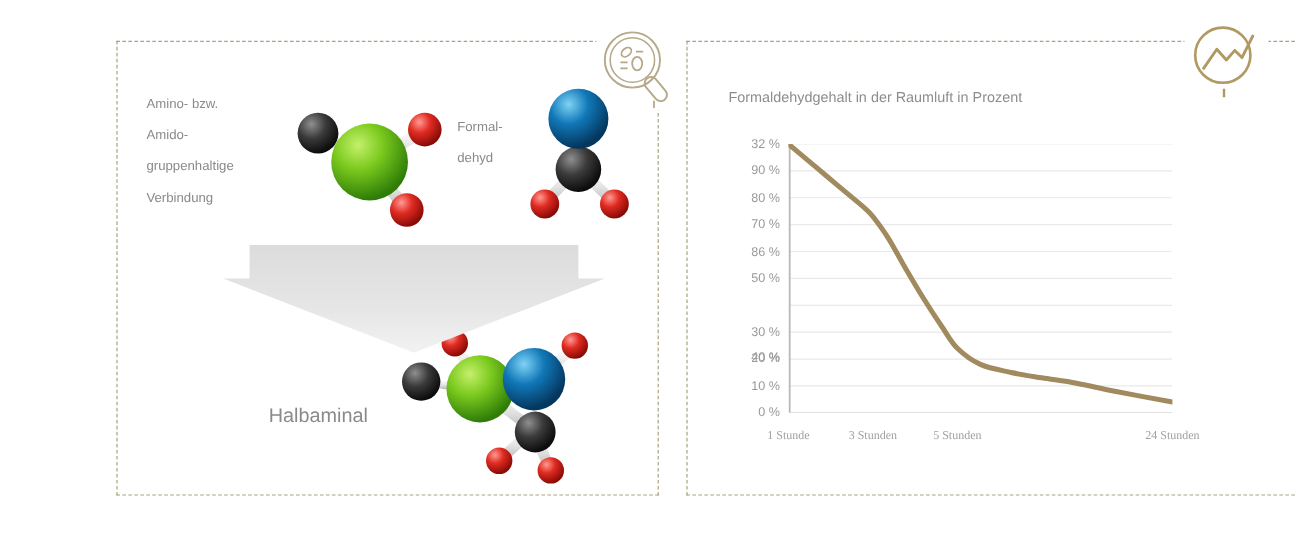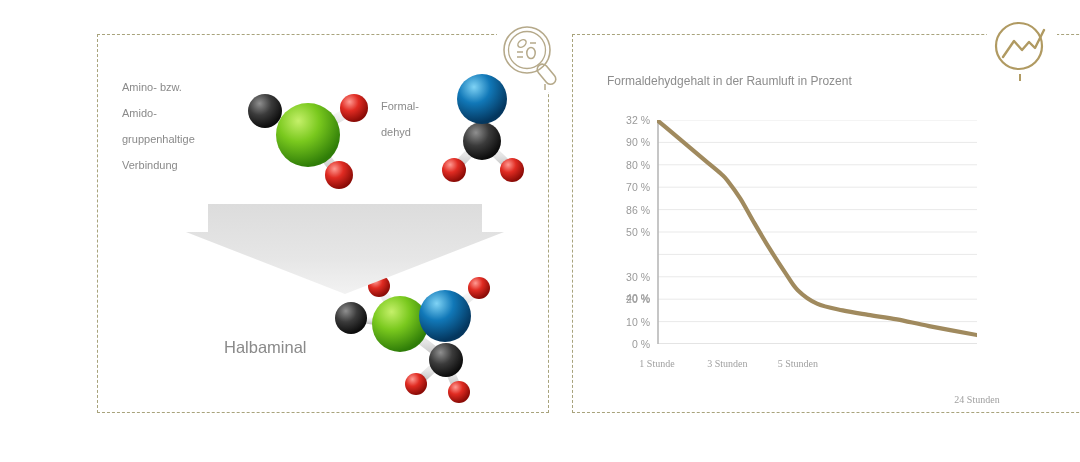--- a/index.html
+++ b/index.html
@@ -277,15 +277,15 @@
           <line x1="1" x2="320" y1="224" y2="224" stroke="#c9c9c9" stroke-width="1"></line>
         </g>
       <line id="y-axis-line" x1="1" y1="0" x2="1" y2="224" stroke="#b8b8b8" stroke-width="1.6"></line>
       <path id="data-line" fill="none" stroke="#a08a5e" stroke-width="4.2" stroke-linecap="round" stroke-linejoin="round" d="M0.00,0.00 C2.67,2.24 10.67,8.96 16.00,13.44 C21.33,17.92 26.67,22.40 32.00,26.88 C37.33,31.36 42.67,35.84 48.00,40.32 C53.33,44.80 60.27,50.40 64.00,53.76 C67.73,57.12 67.20,56.37 70.40,60.48 C73.60,64.59 78.93,71.68 83.20,78.40 C87.47,85.12 91.20,92.59 96.00,100.80 C100.80,109.01 106.67,119.09 112.00,127.68 C117.33,136.27 123.20,145.23 128.00,152.32 C132.80,159.41 135.47,165.01 140.80,170.24 C146.13,175.47 152.53,180.32 160.00,183.68 C167.47,187.04 177.07,188.53 185.60,190.40 C194.13,192.27 202.13,193.39 211.20,194.88 C220.27,196.37 229.87,197.49 240.00,199.36 C250.13,201.23 258.67,203.47 272.00,206.08 C285.33,208.69 312.00,213.55 320.00,215.04"></path>
     </svg>
   </div>
   <div id="x-axis-labels">
       <div class="x-tick" style="left: 0px;">1 Stunde</div>
       <div class="x-tick" style="left: 70.4px;">3 Stunden</div>
       <div class="x-tick" style="left: 140.8px;">5 Stunden</div>
-      <div class="x-tick" style="left: 320px; margin-top: 36px;">24 Stunden</div>
+      <div class="x-tick" style="left: 320px;">24 Stunden</div>
     </div>
 </div>
 
 </body></html>

